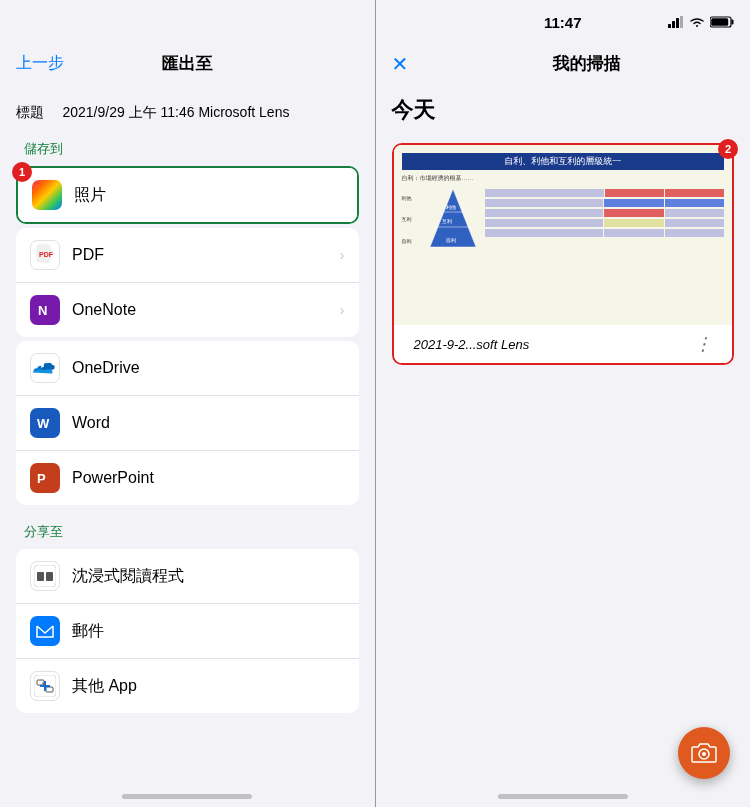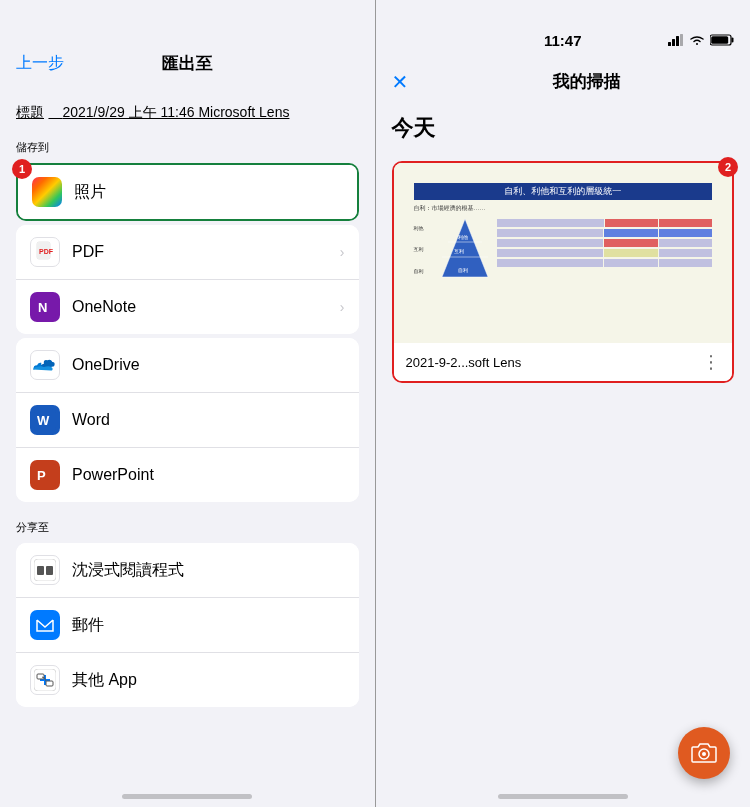--- a/index.html
+++ b/index.html
@@ -50,27 +50,26 @@
     }
 
     .left-meta {
       padding: 20px 16px 10px;
       background: #f2f2f7;
     }
 
     .left-meta-text {
       font-size: 14px;
       color: #000;
-      text-decoration: underline;
     }
 
     .section-header {
-      padding: 8px 16px 6px;
-      font-size: 11px;
-      color: #000000;
+      padding: 8px 24px 6px;
+      font-size: 13px;
+      color: #15803d;
       background: #f2f2f7;
     }
 
     .menu-group {
       background: #fff;
       border-radius: 10px;
       margin: 2px 16px;
       overflow: hidden;
     }
 
@@ -194,21 +193,20 @@
       position: relative;
     }
 
     .right-status-bar {
       height: 44px;
       background: #f2f2f7;
       display: flex;
       align-items: center;
       justify-content: space-between;
       padding: 0 16px;
-      margin-top: 18px;
     }
 
     .status-time {
       font-size: 15px;
       font-weight: 600;
       color: #000;
       position: absolute;
       left: 50%;
       transform: translateX(-50%);
     }
@@ -274,39 +272,40 @@
       display: flex;
       align-items: center;
       justify-content: center;
     }
 
     
     .doc-preview {
       width: 100%;
       height: 100%;
       background: #f5f5e8;
-      padding: 20px;
+      padding: 8px;
       position: relative;
     }
 
     .doc-title-bar {
       background: #1a3a8c;
       color: #fff;
       font-size: 9px;
       padding: 2px 6px;
       text-align: center;
       margin-bottom: 4px;
     }
 
     .scan-footer {
       display: flex;
       align-items: center;
       justify-content: space-between;
-      padding: 8px 12px;
-      background: #fff;
+      padding: 8px 20px;
+      background: #fff;
+      font-style: italic;
     }
 
     .scan-name {
       font-size: 13px;
       color: #000;
     }
 
     .scan-more {
       color: #666;
       font-size: 18px;

